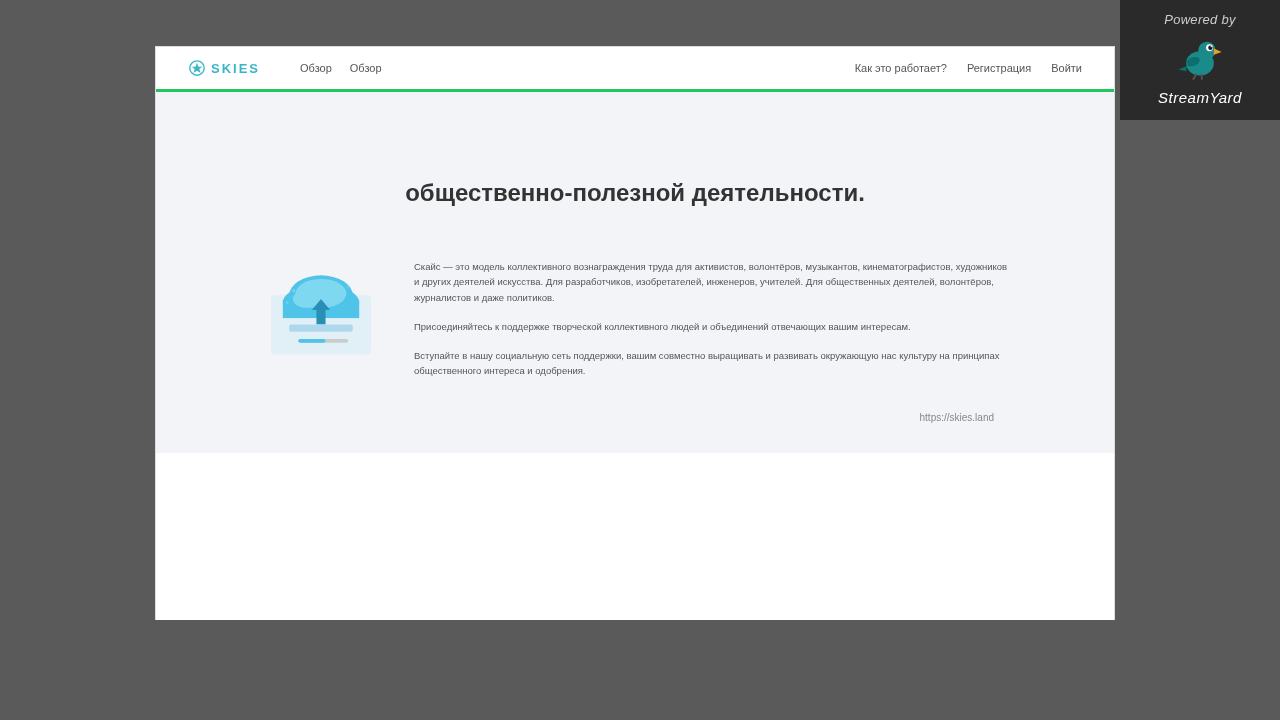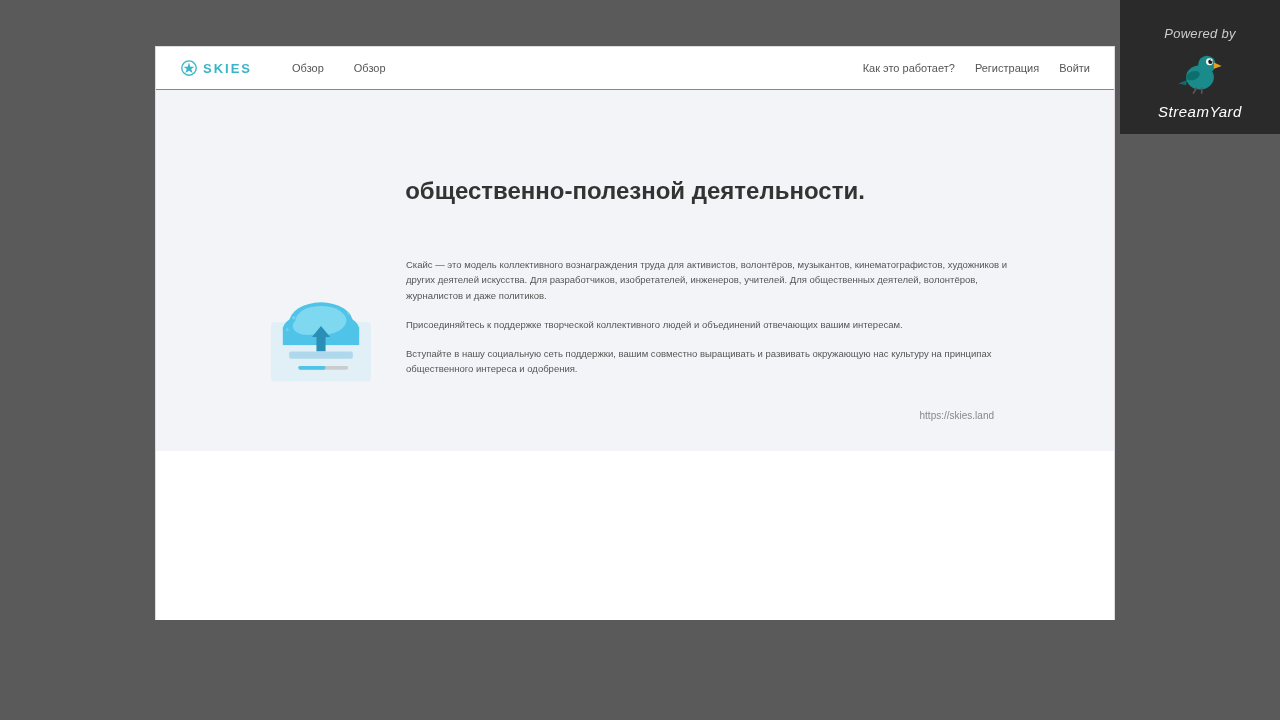--- a/index.html
+++ b/index.html
@@ -16,21 +16,21 @@
     
     .streamyard-watermark {
       position: absolute;
       top: 0;
       right: 0;
       width: 160px;
       background: #2a2a2a;
       display: flex;
       flex-direction: column;
       align-items: center;
-      padding: 26px 10px 14px;
+      padding: 12px 10px 14px;
       z-index: 100;
     }
 
     .streamyard-powered {
       font-size: 13px;
       color: #ccc;
       font-style: italic;
       margin-bottom: 6px;
       letter-spacing: 0.3px;
     }
@@ -64,22 +64,22 @@
       height: 575px;
       background: #ffffff;
       border: 1px solid #ddd;
       overflow: hidden;
     }
 
     
     .website-nav {
       display: flex;
       align-items: center;
-      padding: 12px 24px;
-      border-bottom: 1px solid #22c55e;
+      padding: 12px 32px;
+      border-bottom: 3px solid #22c55e;
       background: #fff;
     }
 
     .skies-logo {
       display: flex;
       align-items: center;
       gap: 5px;
       margin-right: 40px;
     }
 
@@ -91,21 +91,21 @@
     .skies-logo-text {
       font-size: 13px;
       font-weight: bold;
       color: #3ab5c8;
       letter-spacing: 2px;
       text-transform: uppercase;
     }
 
     .nav-links {
       display: flex;
-      gap: 30px;
+      gap: 18px;
       flex: 1;
     }
 
     .nav-link {
       font-size: 11px;
       color: #555;
       text-decoration: none;
       cursor: pointer;
     }
 
@@ -125,22 +125,22 @@
       text-align: center;
       font-size: 24px;
       font-weight: bold;
       color: #333;
       line-height: 1.4;
       margin-bottom: 50px;
     }
 
     .content-section {
       display: flex;
-      gap: 20px;
-      align-items: flex-end;
+      gap: 28px;
+      align-items: flex-start;
       margin-top: 12px;
     }
 
     .content-image {
       flex-shrink: 0;
       width: 130px;
     }
 
     .cloud-illustration {
       width: 130px;

